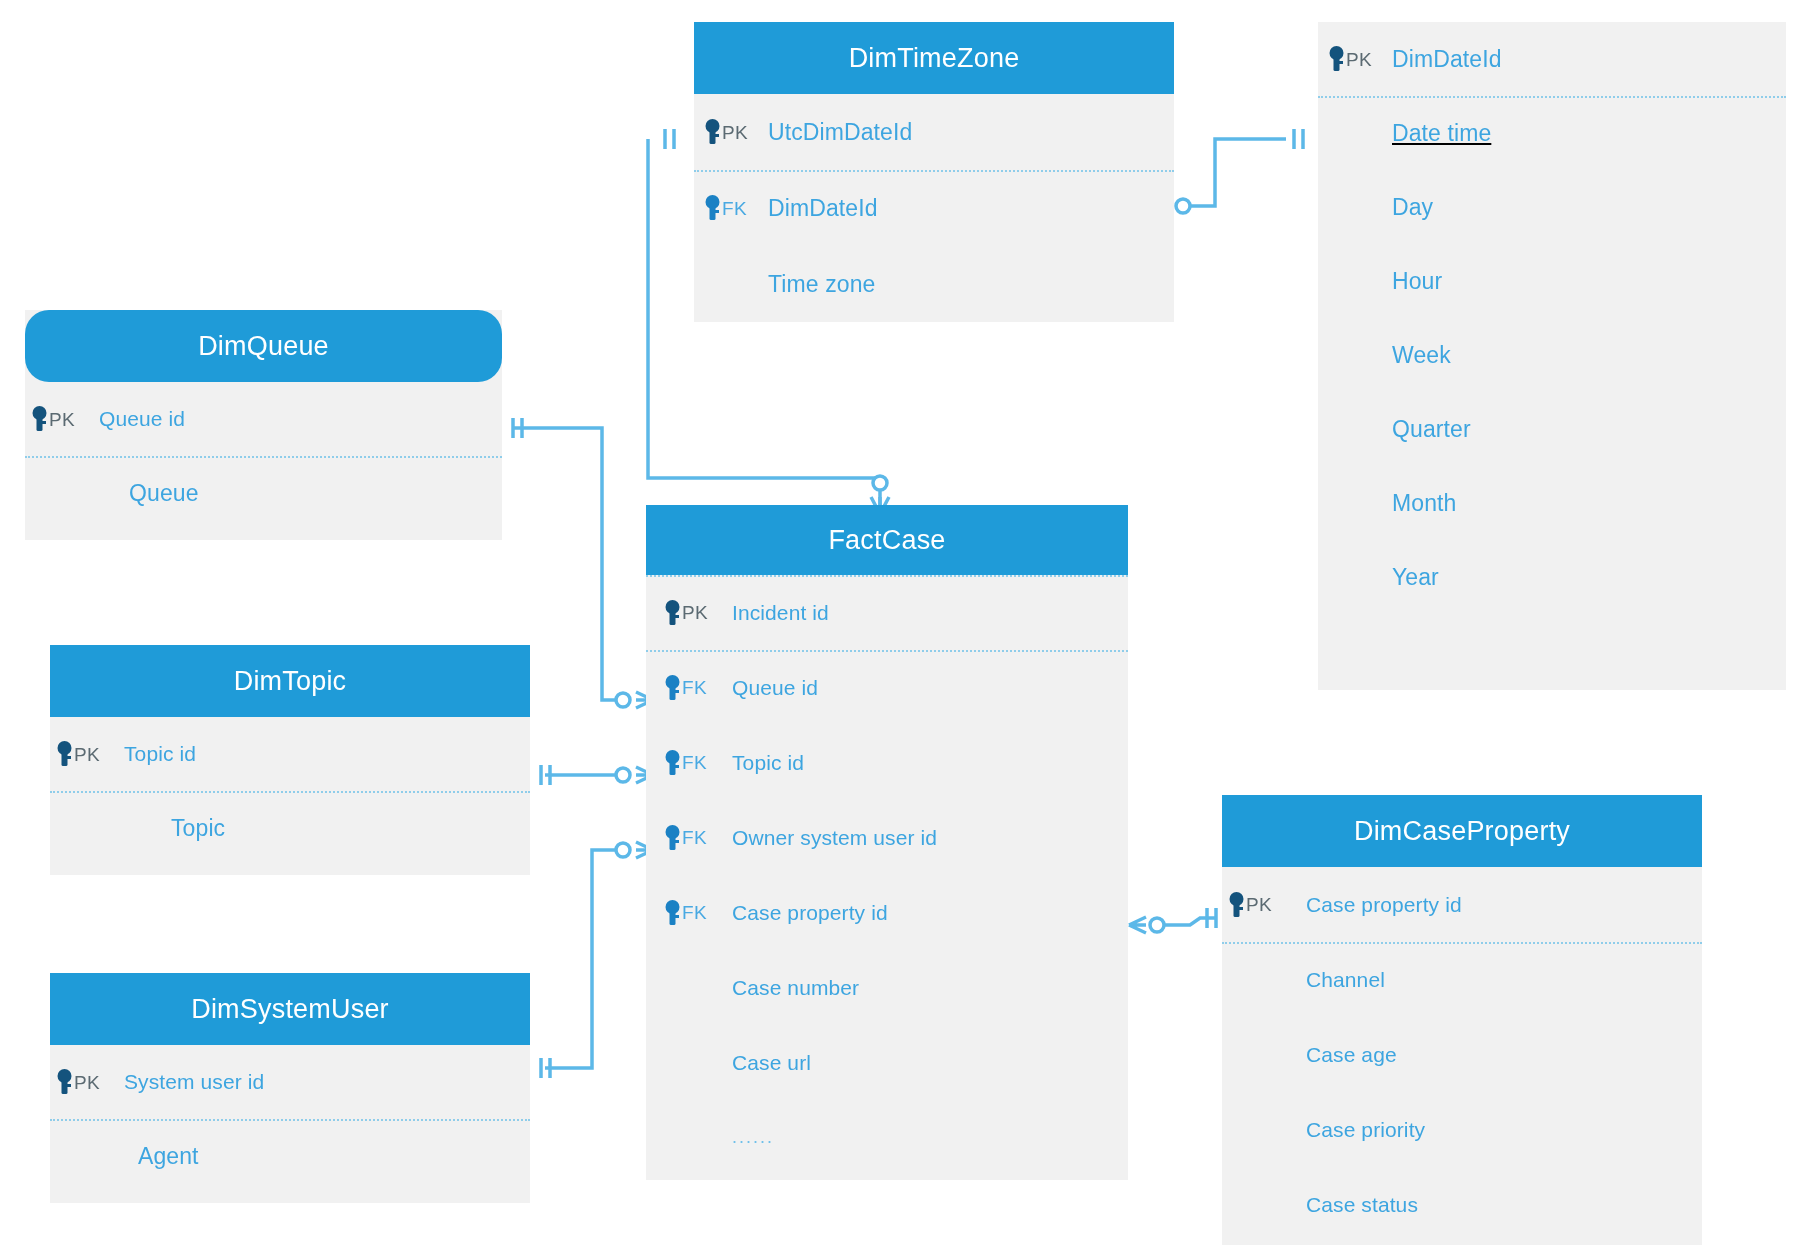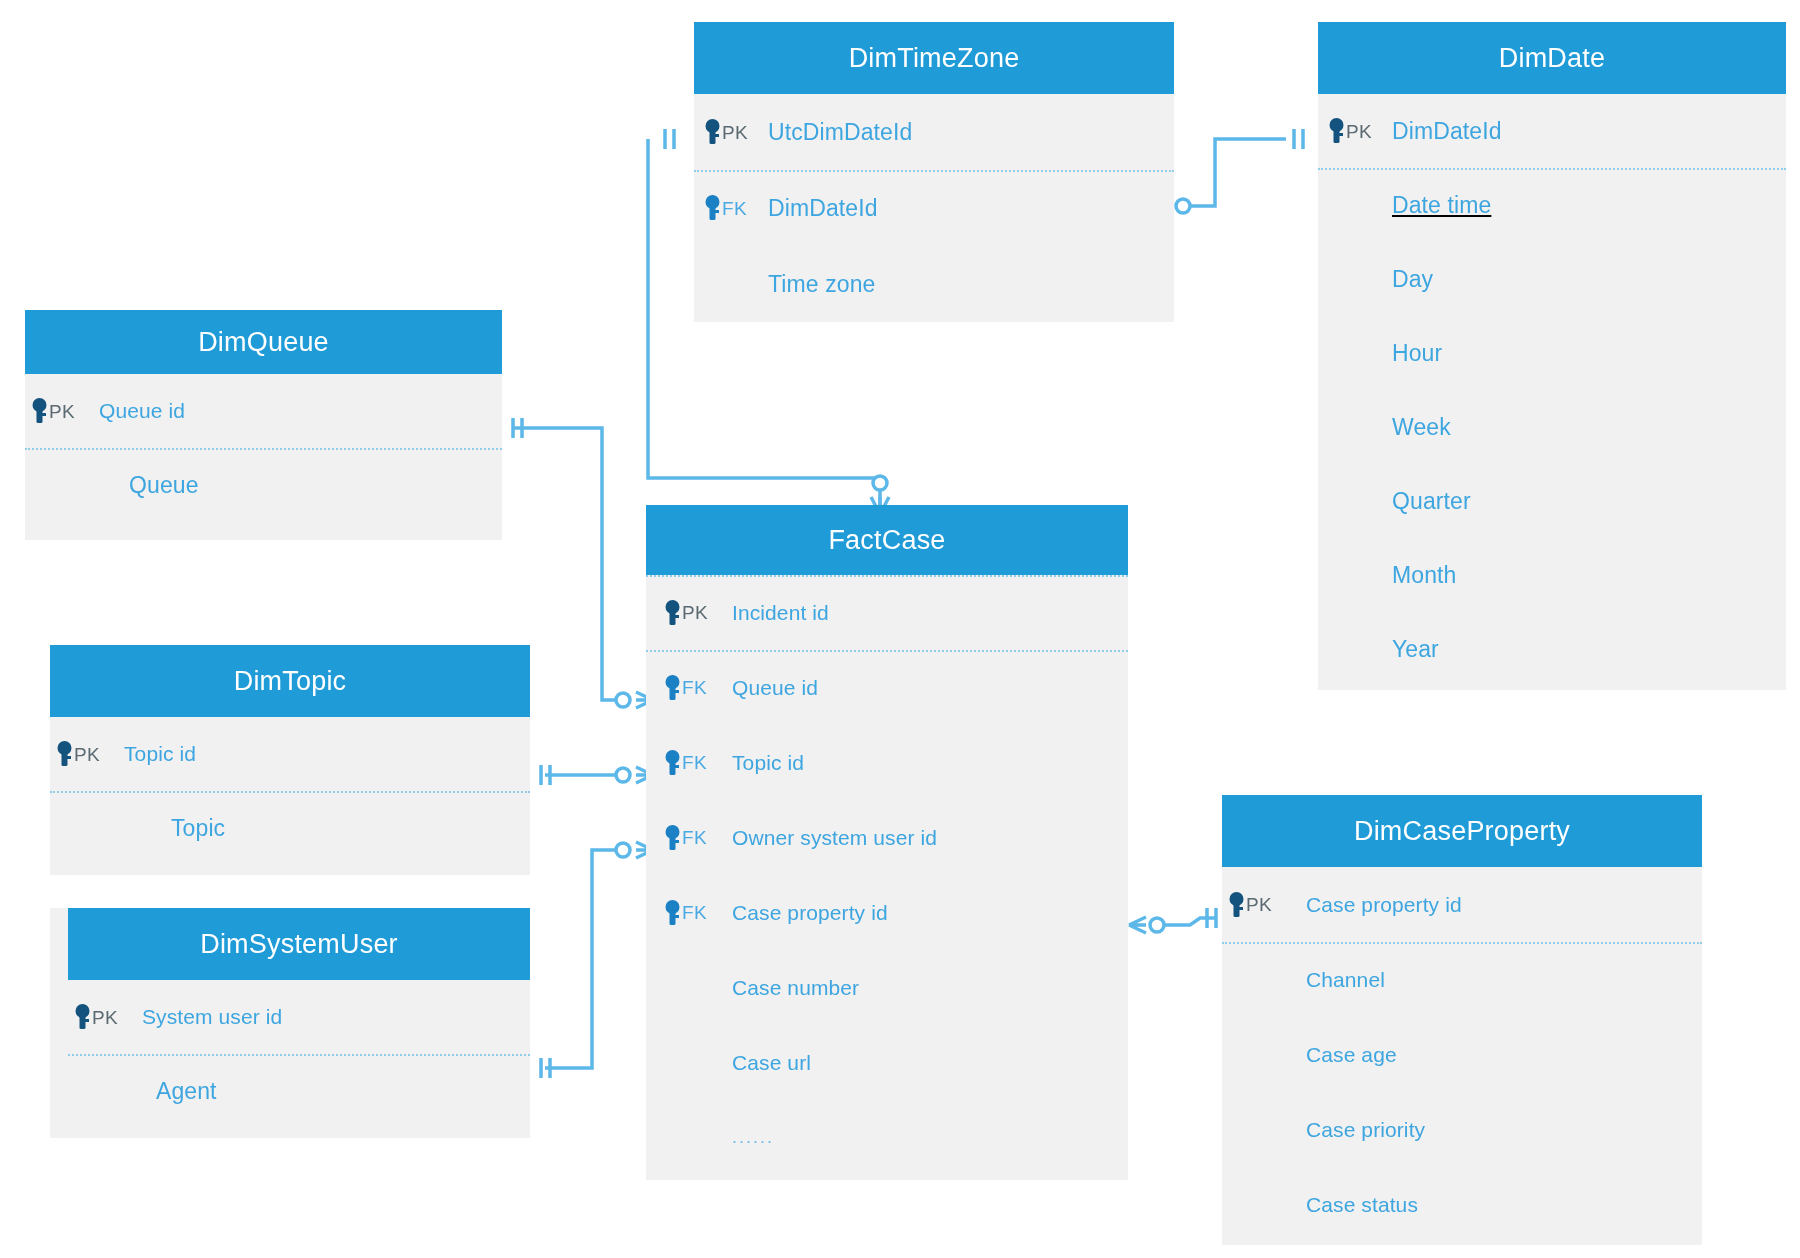--- a/index.html
+++ b/index.html
@@ -194,21 +194,20 @@
         <div class="field-name">DimDateId</div>
       </div>
       <div class="field-row" style="height:76px;">
         <div class="field-keycell"></div>
         <div class="field-name">Time zone</div>
       </div>
     </div>
   </div>
 
   <div class="entity" style="left:1318px; top:22px; width:468px; height:668px;">
-    <div class="entity-header" style="height:72px;">DimDate</div>
     <div class="entity-body" style="height:596px;">
       <div class="field-row" style="height:74px;">
         <div class="field-keycell">
           <span class="keyglyph">
             <svg width="17" height="26" viewBox="0 0 17 26">
                 <circle cx="8.5" cy="7" r="7" fill="#14537d"></circle>
                 <rect x="5.5" y="11" width="6" height="14" rx="1.5" fill="#14537d"></rect>
                 <rect x="11" y="15" width="4" height="3" fill="#14537d"></rect>
               </svg>
           </span>
@@ -242,21 +241,21 @@
         <div class="field-name">Month</div>
       </div>
       <div class="field-row" style="height:74px;">
         <div class="field-keycell"></div>
         <div class="field-name">Year</div>
       </div>
     </div>
   </div>
 
   <div class="entity" style="left:25px; top:310px; width:477px; height:230px;">
-    <div class="entity-header" style="height:64px;">DimQueue</div>
+    <div class="entity-header" style="height:72px;border-radius:24px;">DimQueue</div>
     <div class="entity-body" style="height:158px;">
       <div class="field-row" style="height:74px;">
         <div class="field-keycell" style="padding-left:6px;">
           <span class="keyglyph">
             <svg width="17" height="26" viewBox="0 0 17 26">
                 <circle cx="8.5" cy="7" r="7" fill="#14537d"></circle>
                 <rect x="5.5" y="11" width="6" height="14" rx="1.5" fill="#14537d"></rect>
                 <rect x="11" y="15" width="4" height="3" fill="#14537d"></rect>
               </svg>
           </span>
@@ -289,21 +288,21 @@
         <div class="field-name" style="font-size:21px;">Topic id</div>
       </div>
       <div class="pk-divider" style="top:74px;"></div>
       <div class="field-row" style="height:74px;padding-left:33px;">
         <div class="field-keycell" style="width:88px;flex:0 0 88px;"></div>
         <div class="field-name">Topic</div>
       </div>
     </div>
   </div>
 
-  <div class="entity" style="left:50px; top:908px; width:480px; height:230px;padding-left:18px;">
+  <div class="entity" style="left:50px; top:973px; width:480px; height:230px;">
     <div class="entity-header" style="height:72px;">DimSystemUser</div>
     <div class="entity-body" style="height:158px;">
       <div class="field-row" style="height:74px;">
         <div class="field-keycell" style="padding-left:6px;">
           <span class="keyglyph">
             <svg width="17" height="26" viewBox="0 0 17 26">
                 <circle cx="8.5" cy="7" r="7" fill="#14537d"></circle>
                 <rect x="5.5" y="11" width="6" height="14" rx="1.5" fill="#14537d"></rect>
                 <rect x="11" y="15" width="4" height="3" fill="#14537d"></rect>
               </svg>

